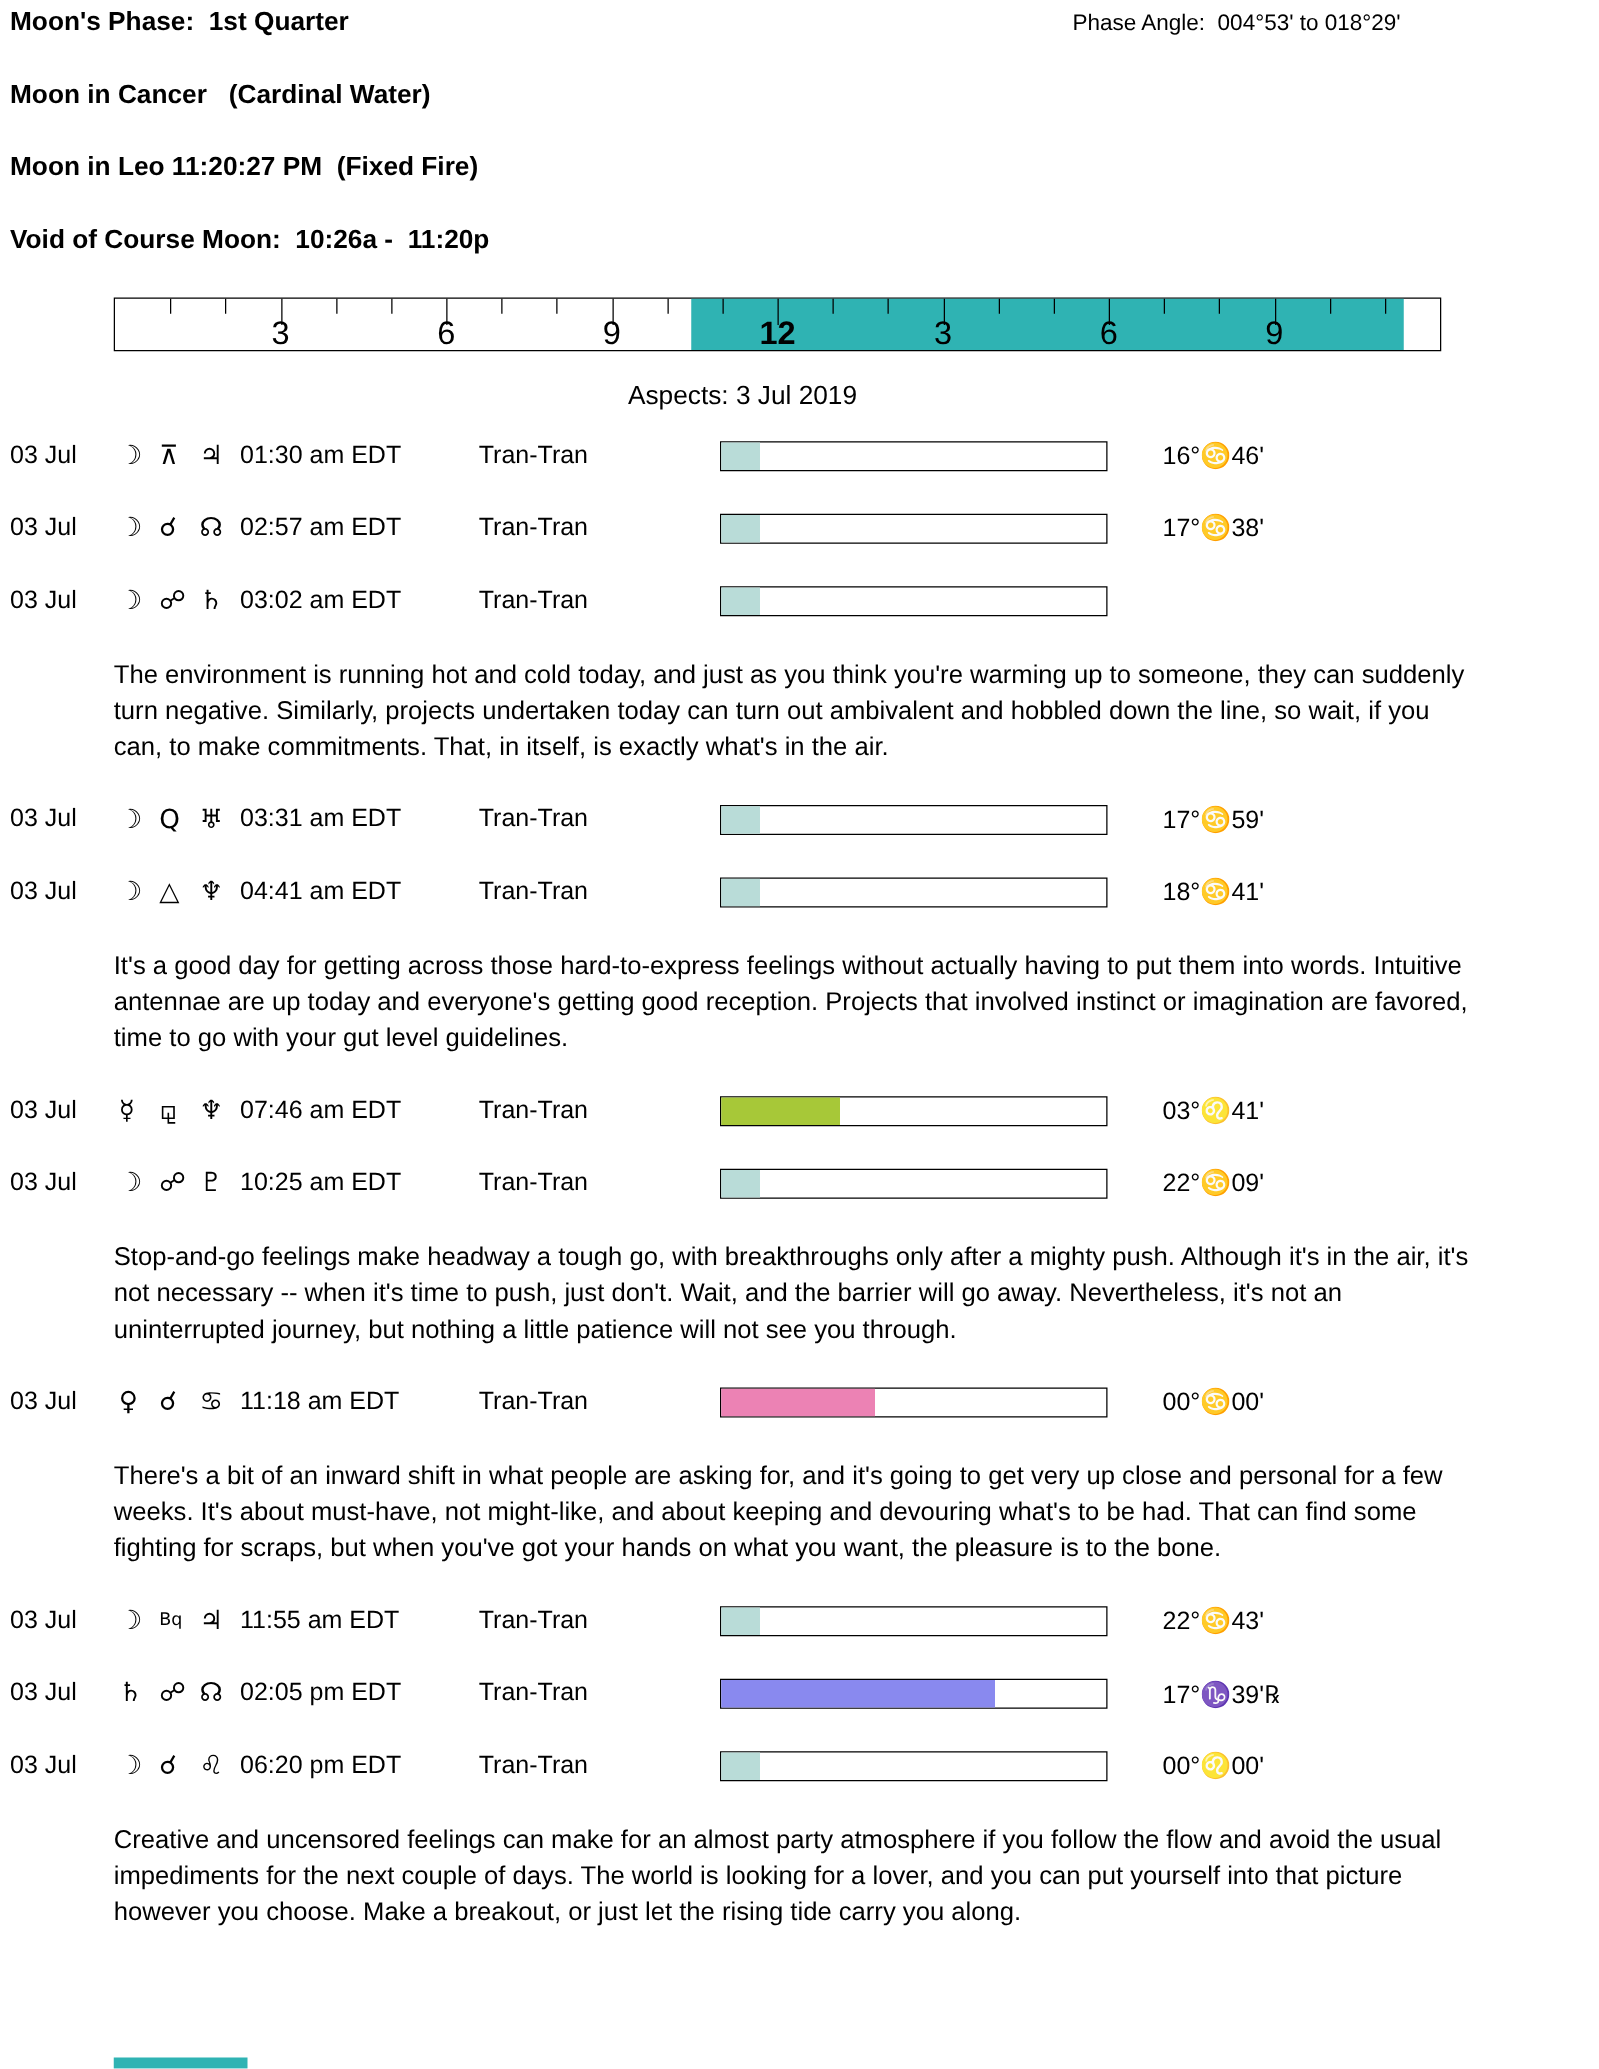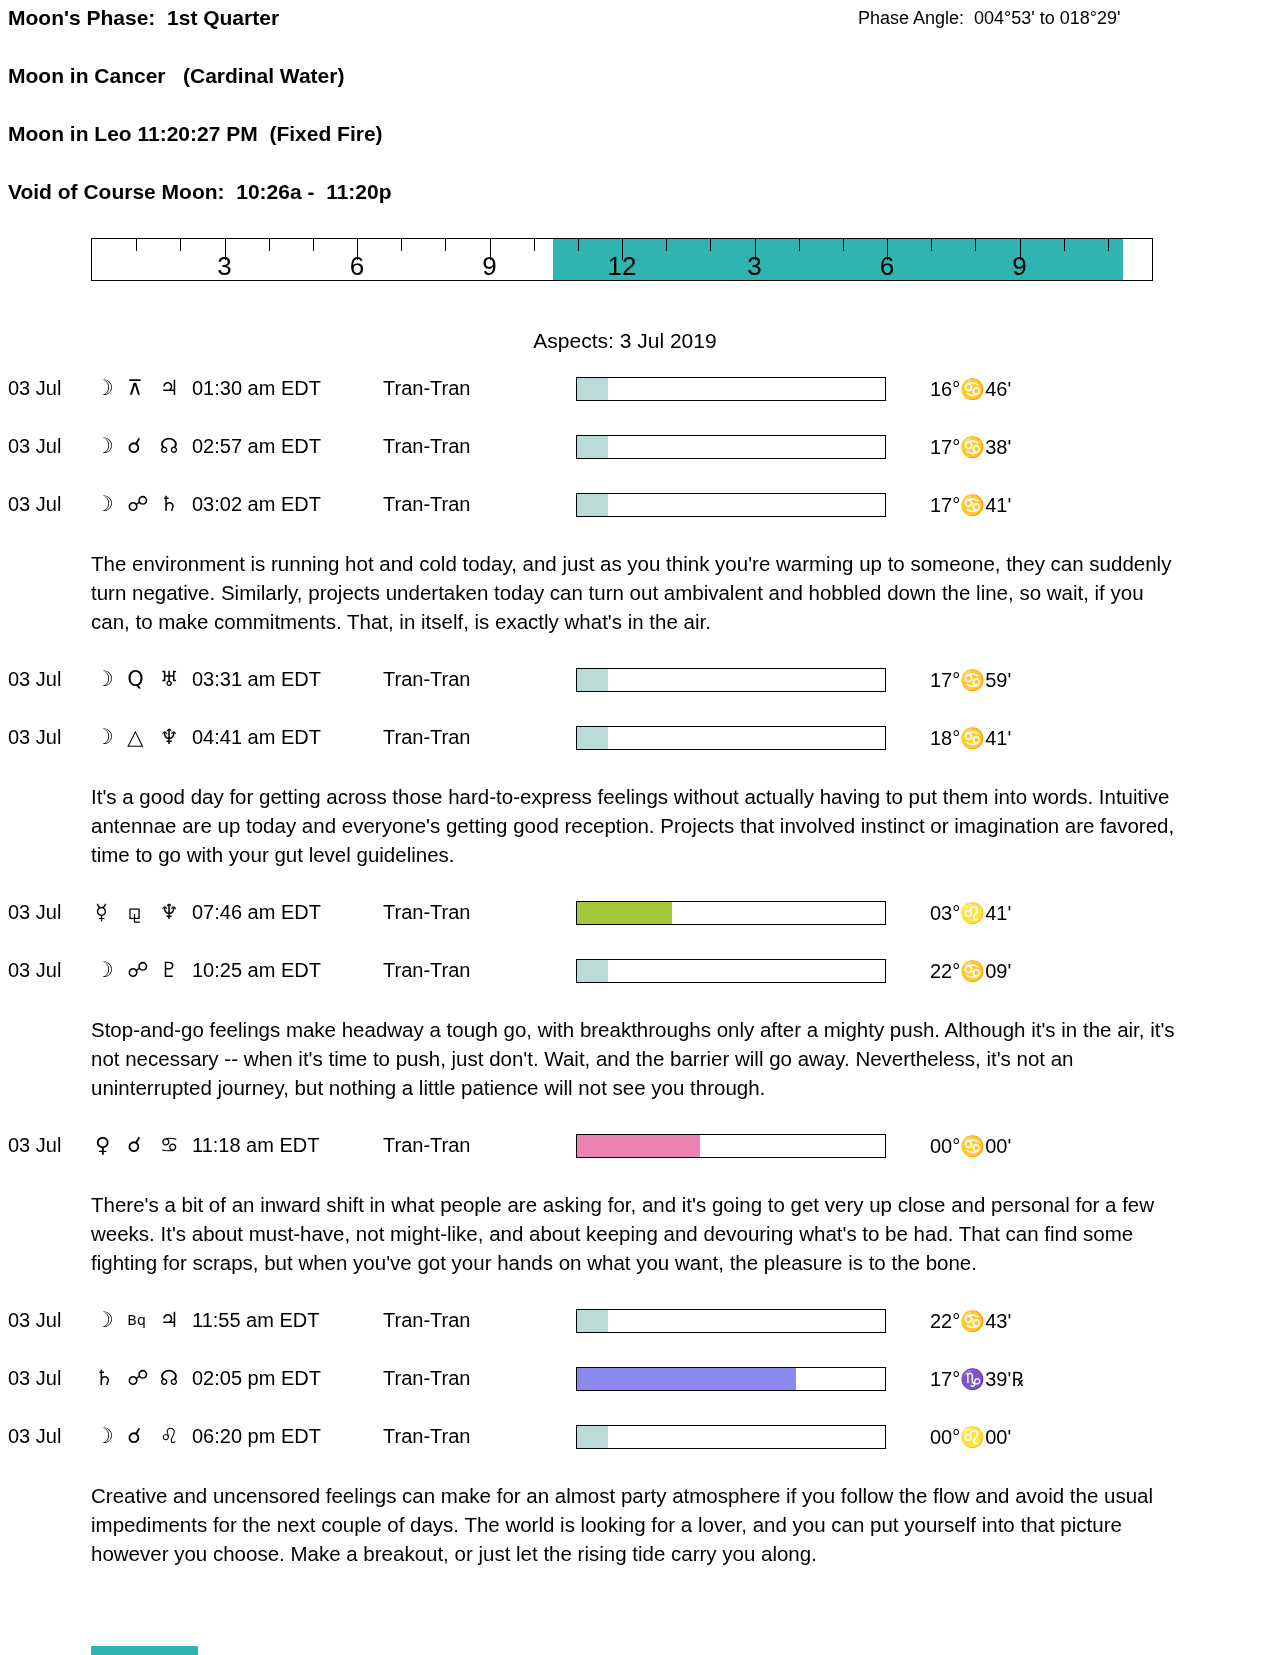--- a/index.html
+++ b/index.html
@@ -27,24 +27,23 @@
   }
   .void-seg{position:absolute;top:0;bottom:0;}
   .tick{position:absolute;top:0;width:1px;background:#000;height:12px;}
   .tick.long{height:21px;}
   .rlabel{
     position:absolute;bottom:1px;transform:translateX(-50%);
     font-size:26px;line-height:26px;
   }
   
   .aspects-title{
-    margin-top:48px;margin-bottom:22px;
+    margin-top:24px;margin-bottom:22px;
     width:1188px;text-align:center;
     font-size:21px;
-    padding-left:31px;
   }
   .row{
     display:grid;
     grid-template-columns:87px 97px 191px 193px 310px 1fr;
     padding-left:8px;
     align-items:center;
     height:27px;
     margin-bottom:31px;
     font-size:20px;
   }
@@ -110,21 +109,21 @@
       <div class="tick" style="left: 70.8333%;"></div>
       <div class="tick long" style="left: 75%;"></div>
       <div class="tick" style="left: 79.1667%;"></div>
       <div class="tick" style="left: 83.3333%;"></div>
       <div class="tick long" style="left: 87.5%;"></div>
       <div class="tick" style="left: 91.6667%;"></div>
       <div class="tick" style="left: 95.8333%;"></div>
       <div class="rlabel" style="left: 12.5%;">3</div>
       <div class="rlabel" style="left: 25%;">6</div>
       <div class="rlabel" style="left: 37.5%;">9</div>
-      <div class="rlabel" style="left: 50%;">12</div>
+      <div class="rlabel" style="left: 50%; font-weight: bold;">12</div>
       <div class="rlabel" style="left: 62.5%;">3</div>
       <div class="rlabel" style="left: 75%;">6</div>
       <div class="rlabel" style="left: 87.5%;">9</div>
     </div>
 
   <div class="aspects-title">Aspects: 3 Jul 2019</div>
 
   <div>
   <div>
     <div class="row">
@@ -168,21 +167,20 @@
       <span class="c-glyphs">
             <span class="glyph">☽</span>
             <span class="glyph">☍</span>
             <span class="glyph">♄</span>
           </span>
       <span class="c-time">03:02 am EDT</span>
       <span class="c-type">Tran-Tran</span>
       <span class="c-bar">
             <span class="fill" style="width: 10%; background: rgb(185, 220, 216);"></span>
           </span>
-      <span class="c-value pre zg">17°♋41'</span>
     </div>
     <p class="desc">The environment is running hot and cold today, and just as you think you're warming up to someone, they can suddenly turn negative. Similarly, projects undertaken today can turn out ambivalent and hobbled down the line, so wait, if you can, to make commitments. That, in itself, is exactly what's in the air.</p>
   </div>
 
   <div>
     <div class="row">
       <span class="c-date">03 Jul</span>
       <span class="c-glyphs">
             <span class="glyph">☽</span>
             <span class="glyph">Q</span>

